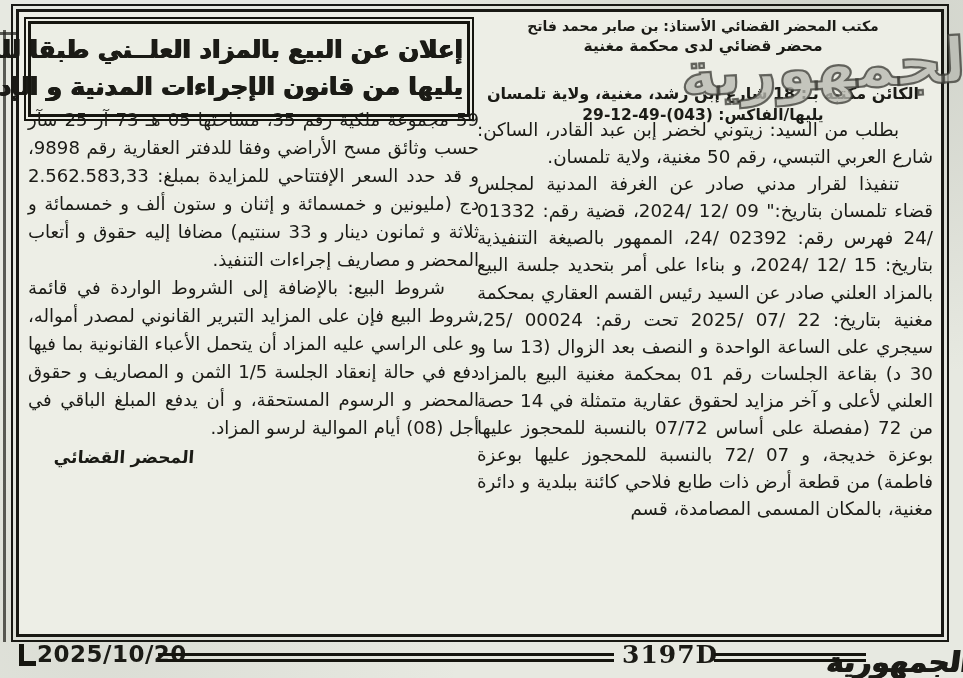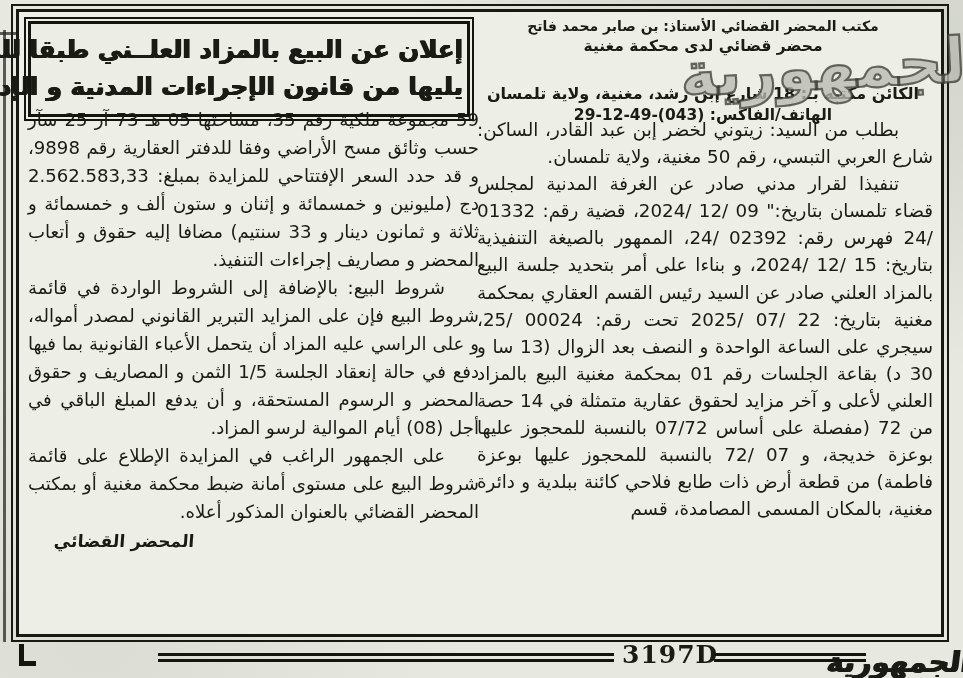--- a/index.html
+++ b/index.html
@@ -104,45 +104,45 @@
   <div class="edge-rule"></div>
   <div class="edge-nub"></div>
 
   <div class="frame">
 
     <div class="header">
       <div class="h2">مكتب المحضر القضائي الأستاذ: بن صابر محمد فاتح</div>
       <div class="h3">محضر قضائي لدى محكمة مغنية</div>
       <div class="h4">الكائن مكتبه بـ: 18 شارع إبن رشد، مغنية، ولاية تلمسان</div>
       <div class="h5">
-        <span>الهاتف/الفاكس:</span>
+        <span>يليها/الفاكس:</span>
         <span class="phone-num">29-12-49-(043)</span>
       </div>
     </div>
 
     <div class="stamp">الجمهورية</div>
 
     <div class="titlebox">
       <div class="title-line">إعلان عن البيع بالمزاد العلــني طبقا للمادة 749 و ما</div>
       <div class="title-line">يليها من قانون الإجراءات المدنية و الإدارية</div>
     </div>
 
     <div class="col col-right">
       <p class="indent">بطلب من السيد: زيتوني لخضر إبن عبد القادر، الساكن: شارع العربي التبسي، رقم 50 مغنية، ولاية تلمسان.</p>
       <p class="indent">تنفيذا لقرار مدني صادر عن الغرفة المدنية لمجلس قضاء تلمسان بتاريخ:" 09 /12 /2024، قضية رقم: 01332 /24 فهرس رقم: 02392 /24، الممهور بالصيغة التنفيذية بتاريخ: 15 /12 /2024، و بناءا على أمر بتحديد جلسة البيع بالمزاد العلني صادر عن السيد رئيس القسم العقاري بمحكمة مغنية بتاريخ: 22 /07 /2025 تحت رقم: 00024 /25، سيجري على الساعة الواحدة و النصف بعد الزوال (13 سا و 30 د) بقاعة الجلسات رقم 01 بمحكمة مغنية البيع بالمزاد العلني لأعلى و آخر مزايد لحقوق عقارية متمثلة في 14 حصة من 72 (مفصلة على أساس 07/72 بالنسبة للمحجوز عليها بوعزة خديجة، و 07 /72 بالنسبة للمحجوز عليها بوعزة فاطمة) من قطعة أرض ذات طابع فلاحي كائنة ببلدية و دائرة مغنية، بالمكان المسمى المصامدة، قسم</p>
     </div>
 
     <div class="col col-left">
       <p>59 مجموعة ملكية رقم 35، مساحتها 05 هـ 73 آر 25 سآر حسب وثائق مسح الأراضي وفقا للدفتر العقارية رقم 9898، و قد حدد السعر الإفتتاحي للمزايدة بمبلغ: 2.562.583,33 دج (مليونين و خمسمائة و إثنان و ستون ألف و خمسمائة و ثلاثة و ثمانون دينار و 33 سنتيم) مضافا إليه حقوق و أتعاب المحضر و مصاريف إجراءات التنفيذ.</p>
       <p class="indent">شروط البيع: بالإضافة إلى الشروط الواردة في قائمة شروط البيع فإن على المزايد التبرير القانوني لمصدر أمواله، و على الراسي عليه المزاد أن يتحمل الأعباء القانونية بما فيها دفع في حالة إنعقاد الجلسة 1/5 الثمن و المصاريف و حقوق المحضر و الرسوم المستحقة، و أن يدفع المبلغ الباقي في أجل (08) أيام الموالية لرسو المزاد.</p>
-      <p class="indent">على الجمهور الراغب في المزايدة الإطلاع على قائمة شروط البيع على مستوى أمانة ضبط محكمة مغنية أو بمكتب المحضر القضائي بالعنوان المذكور أعلاه.</p>
       <div class="signature">المحضر القضائي</div>
     </div>
 
   </div>
 
   <div class="footer-corner"></div>
+  <div class="footer-date">2025/10/20</div>
   <div class="rule rule1"></div>
   <div class="footer-ref">3197D</div>
   <div class="rule rule2"></div>
   <div class="footer-masthead">الجمهورية</div>
 
 </div>
 
 </body></html>

